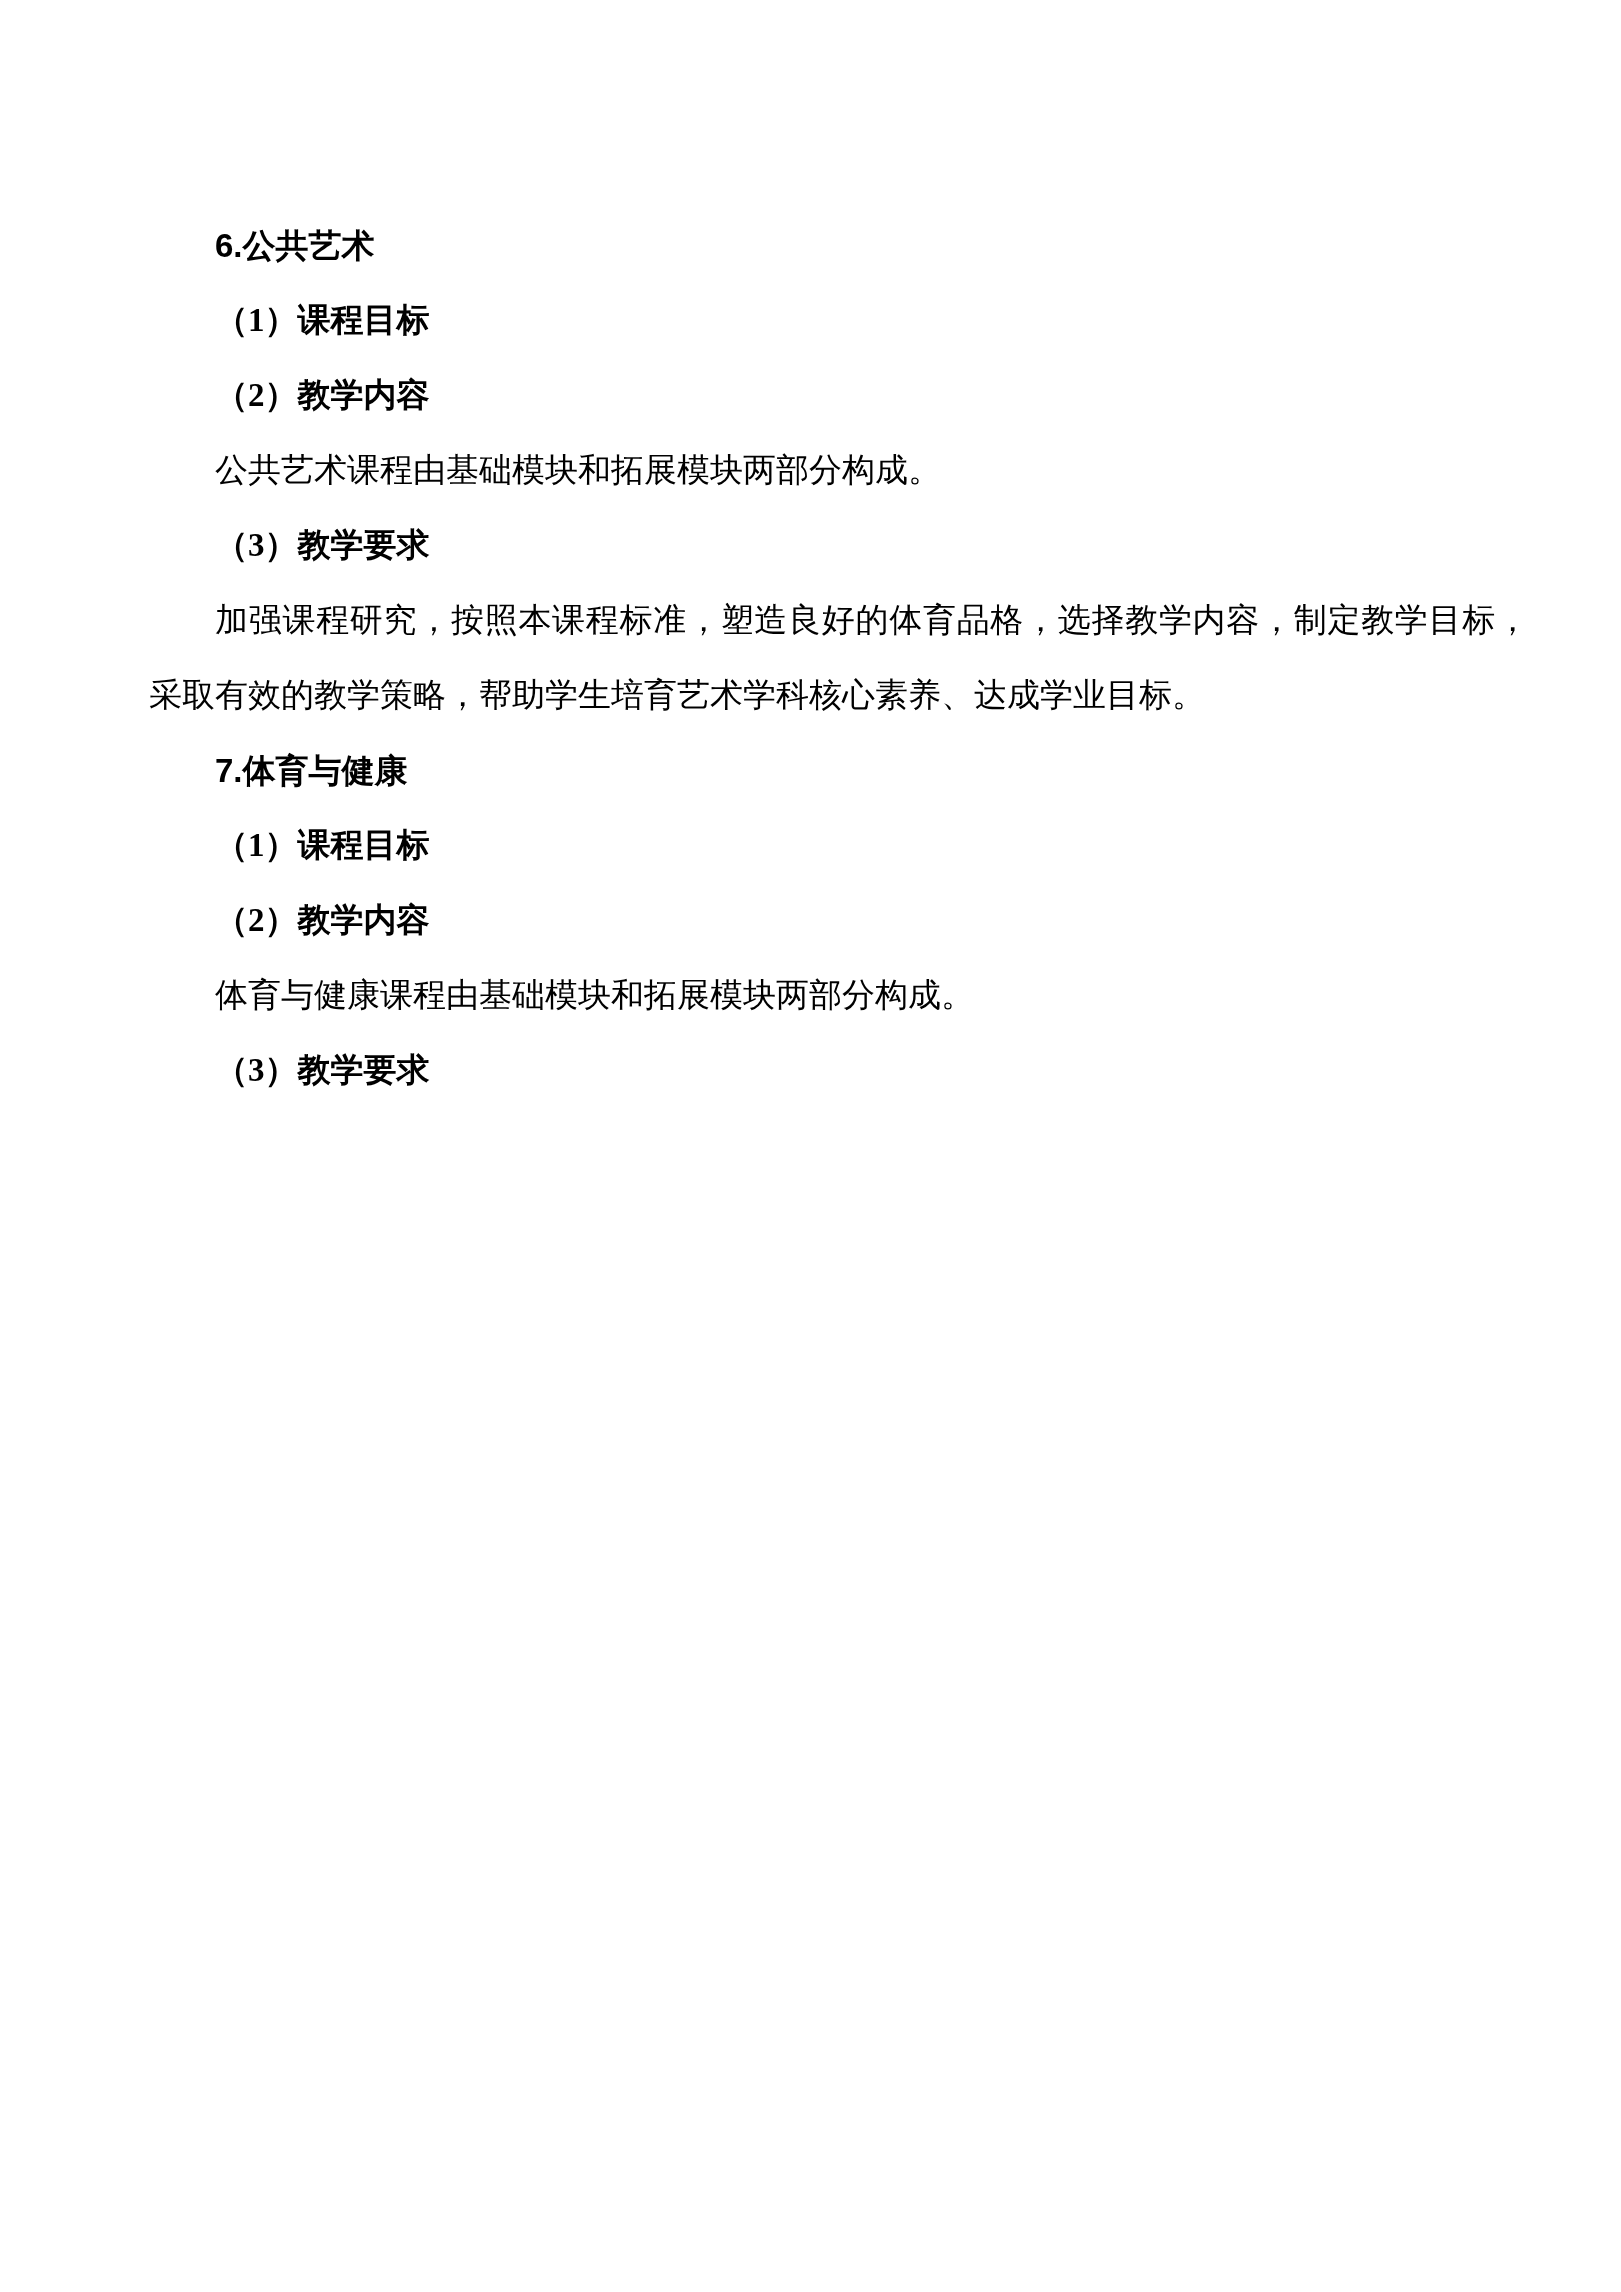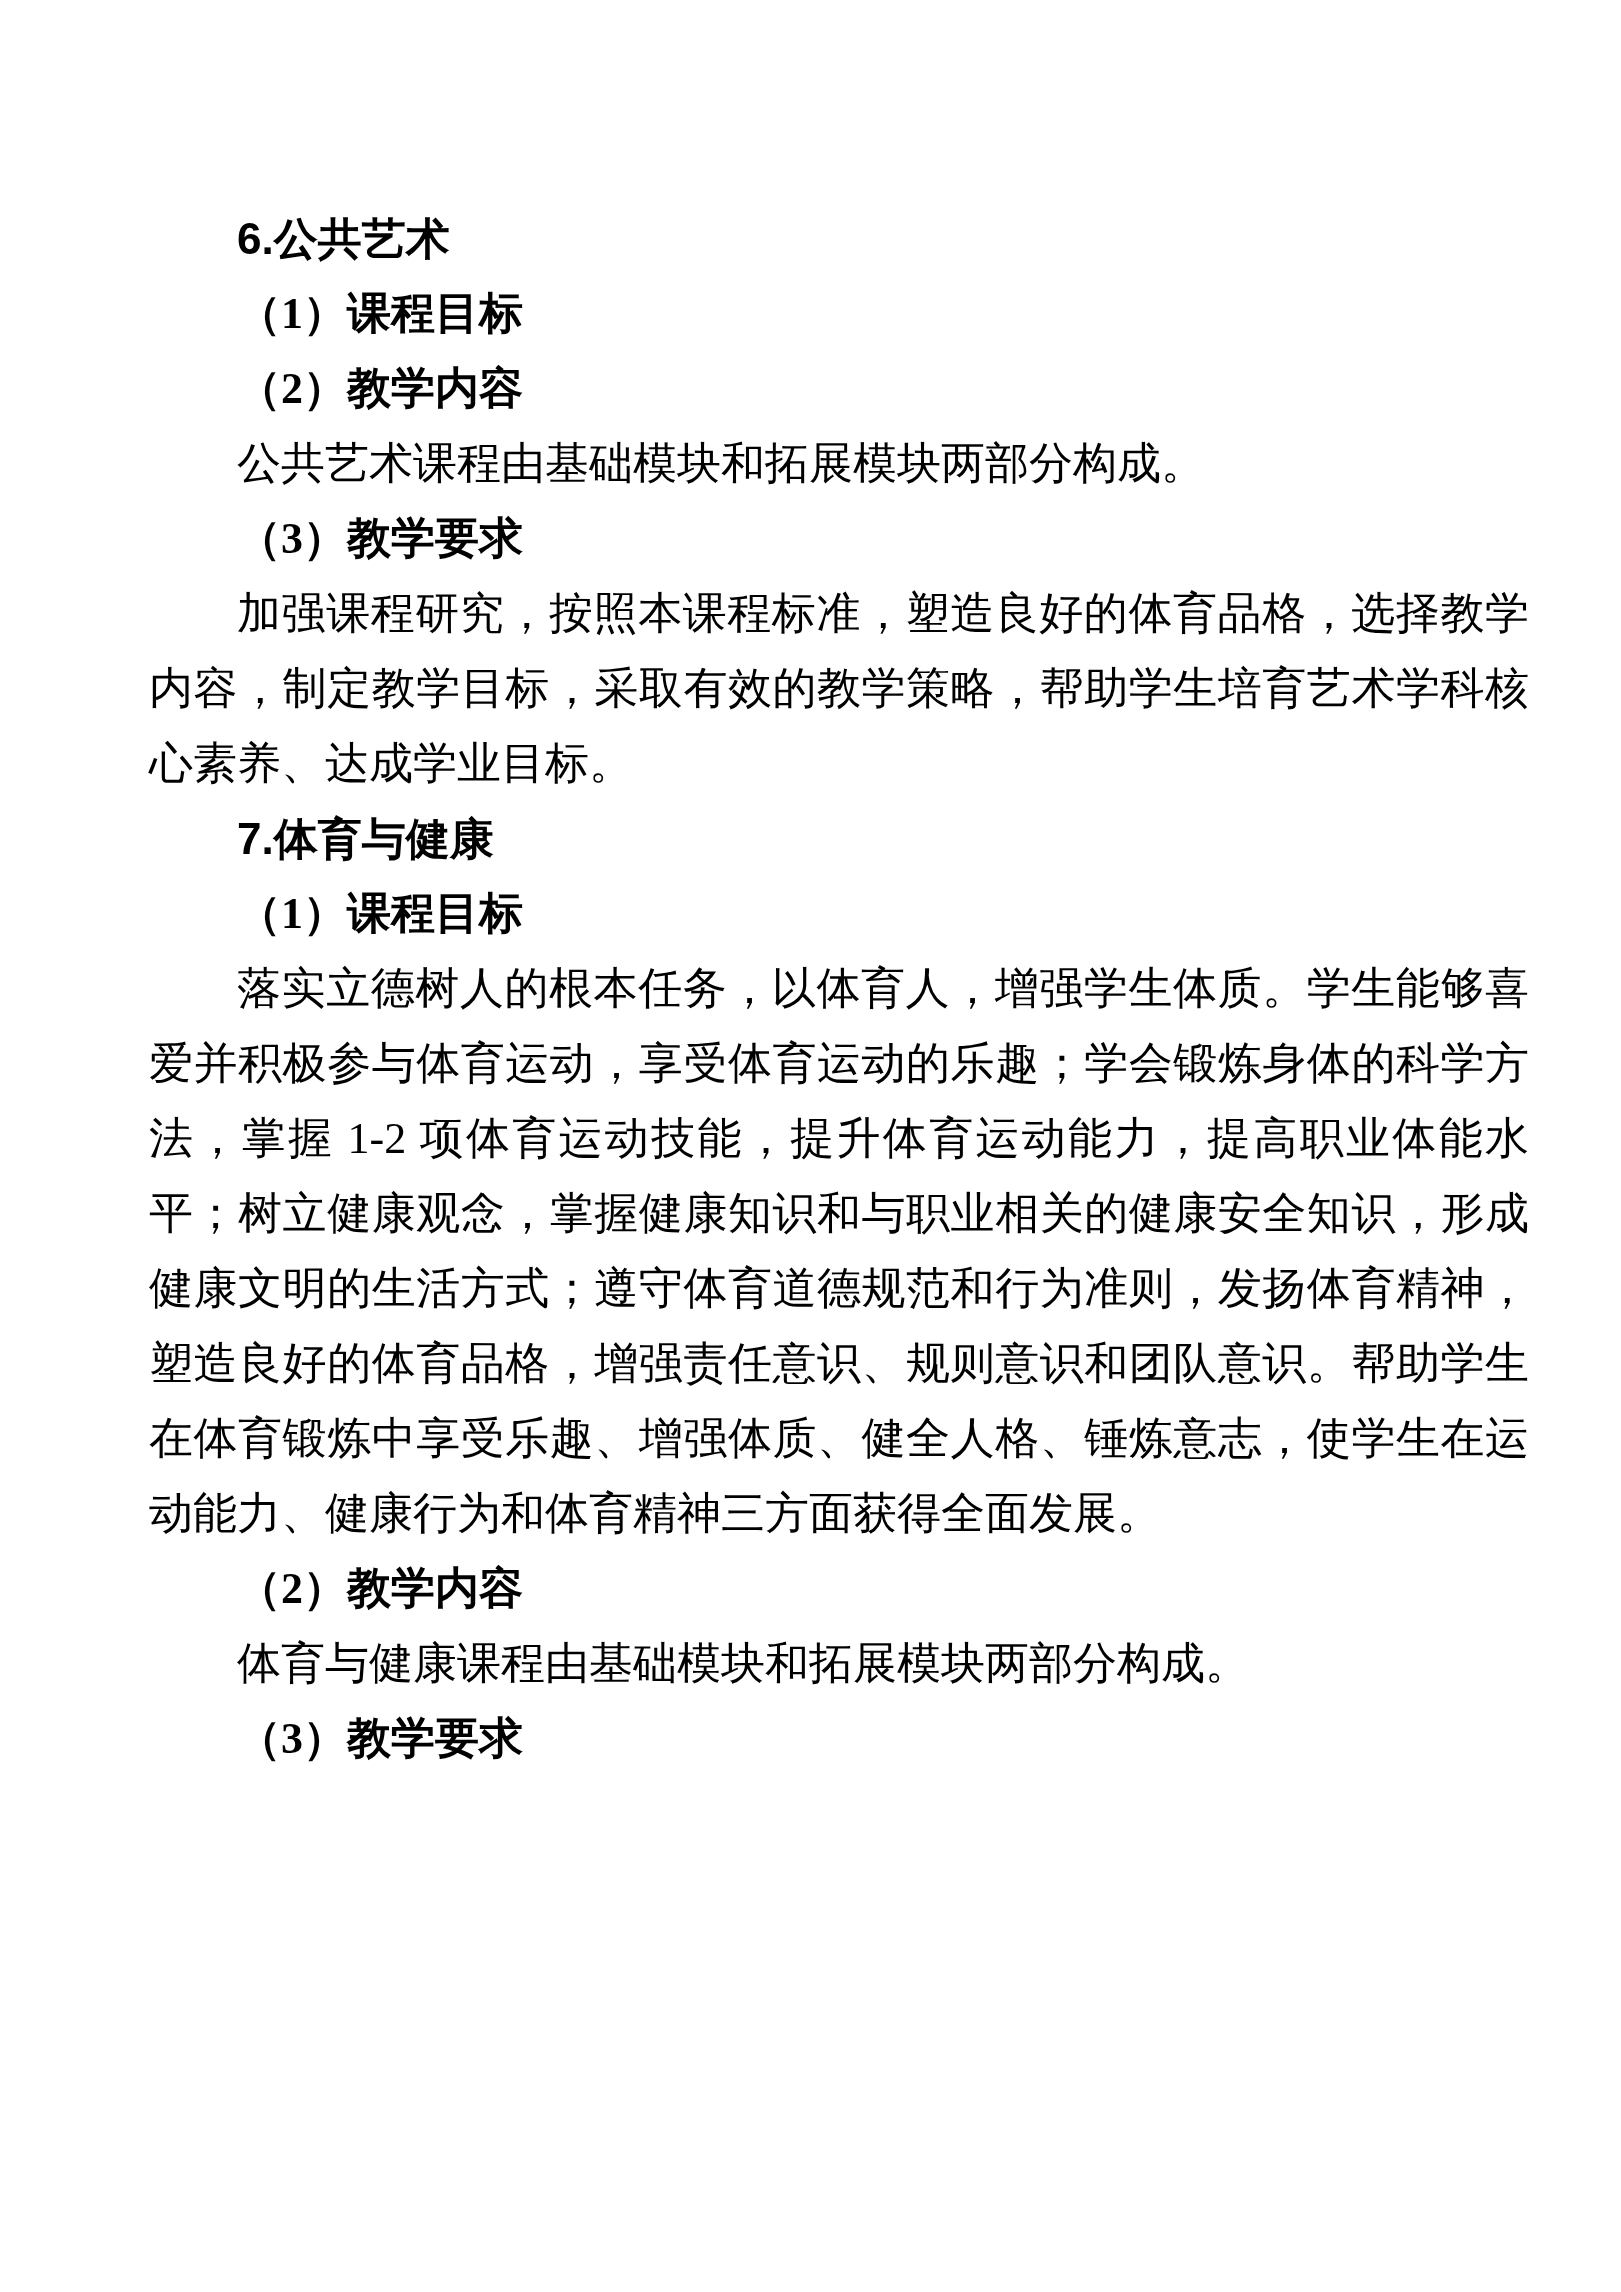--- a/index.html
+++ b/index.html
@@ -10,25 +10,25 @@
   .page {
     position: relative;
     width: 1621px;
     height: 2293px;
     background: #ffffff;
     overflow: hidden;
   }
   .content {
     position: absolute;
     left: 149px;
-    top: 201px;
+    top: 208px;
     width: 1380px;
     color: #000000;
     font-family: "Liberation Serif", "DejaVu Serif", serif;
-    font-size: 44px;
+    font-size: 33px;
     line-height: 75px;
     text-align: justify;
     text-justify: inter-ideograph;
   }
   .block {
     margin: 0;
     padding: 0;
   }
   .paragraph {
     text-indent: 2em;
@@ -49,19 +49,18 @@
 <div class="page" style="background: rgb(255, 255, 255);">
   <div class="content" id="doc-content" style="color: rgb(0, 0, 0);">
       <div class="block heading">6.公共艺术</div>
       <div class="block subheading">（1）课程目标</div>
       <div class="block subheading">（2）教学内容</div>
       <div class="block paragraph">公共艺术课程由基础模块和拓展模块两部分构成。</div>
       <div class="block subheading">（3）教学要求</div>
       <div class="block paragraph">加强课程研究，按照本课程标准，塑造良好的体育品格，选择教学内容，制定教学目标，采取有效的教学策略，帮助学生培育艺术学科核心素养、达成学业目标。</div>
       <div class="block heading">7.体育与健康</div>
       <div class="block subheading">（1）课程目标</div>
-      <div class="block paragraph">落实立德树人的根本任务，以体育人，增强学生体质。学生能够喜爱并积极参与体育运动，享受体育运动的乐趣；学会锻炼身体的科学方法，掌握 1-2 项体育运动技能，提升体育运动能力，提高职业体能水平；树立健康观念，掌握健康知识和与职业相关的健康安全知识，形成健康文明的生活方式；遵守体育道德规范和行为准则，发扬体育精神，塑造良好的体育品格，增强责任意识、规则意识和团队意识。帮助学生在体育锻炼中享受乐趣、增强体质、健全人格、锤炼意志，使学生在运动能力、健康行为和体育精神三方面获得全面发展。</div>
       <div class="block subheading">（2）教学内容</div>
       <div class="block paragraph">体育与健康课程由基础模块和拓展模块两部分构成。</div>
       <div class="block subheading">（3）教学要求</div>
     </div>
 </div>
 
 
 </body></html>

